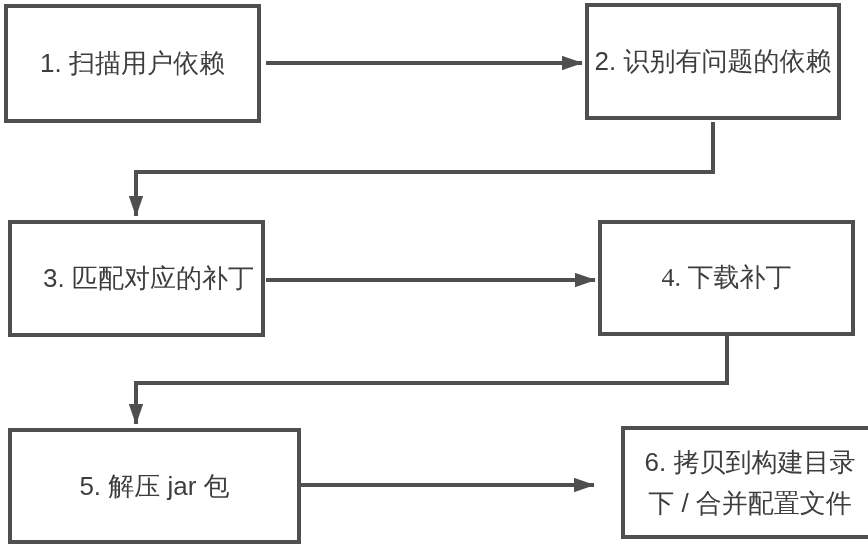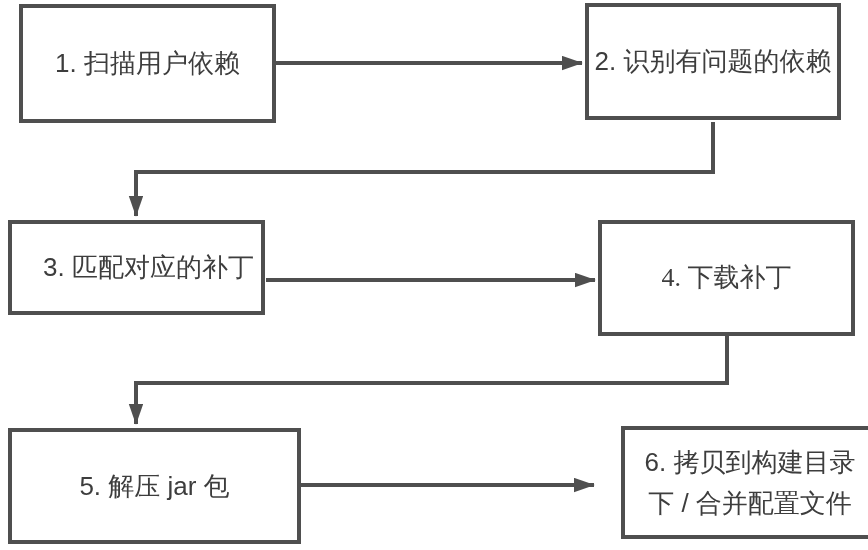--- a/index.html
+++ b/index.html
@@ -32,23 +32,23 @@
     align-items: center;
     justify-content: center;
     text-align: center;
     color: #3d3d3d;
     font-size: 26px;
     line-height: 1.55;
   }
   .box span {
     display: inline-block;
   }
-  .b1 { left: 19px;   top: 4px;   width: 257px; height: 119px; align-items: center; }
+  .b1 { left: 4px;   top: 4px;   width: 257px; height: 119px; align-items: center; }
   .b2 { left: 585px; top: 3px;   width: 256px; height: 117px; }
-  .b3 { left: 8px;   top: 220px; width: 257px; height: 95px; padding-left: 24px; }
+  .b3 { left: 8px;   top: 220px; width: 257px; height: 117px; padding-left: 24px; }
   .b4 { left: 598px; top: 220px; width: 257px; height: 116px; font-family: Liberation Serif, serif; }
   .b5 { left: 8px;   top: 428px; width: 293px; height: 116px; }
   .b6 { left: 597px; top: 426px; width: 258px; height: 113px; margin-left: 24px; }
   .b2 span { max-width: 244px; text-align: right; }
   .b6 span { max-width: 222px; }
 </style>
 </head>
 <body>
 
 <div class="canvas">

